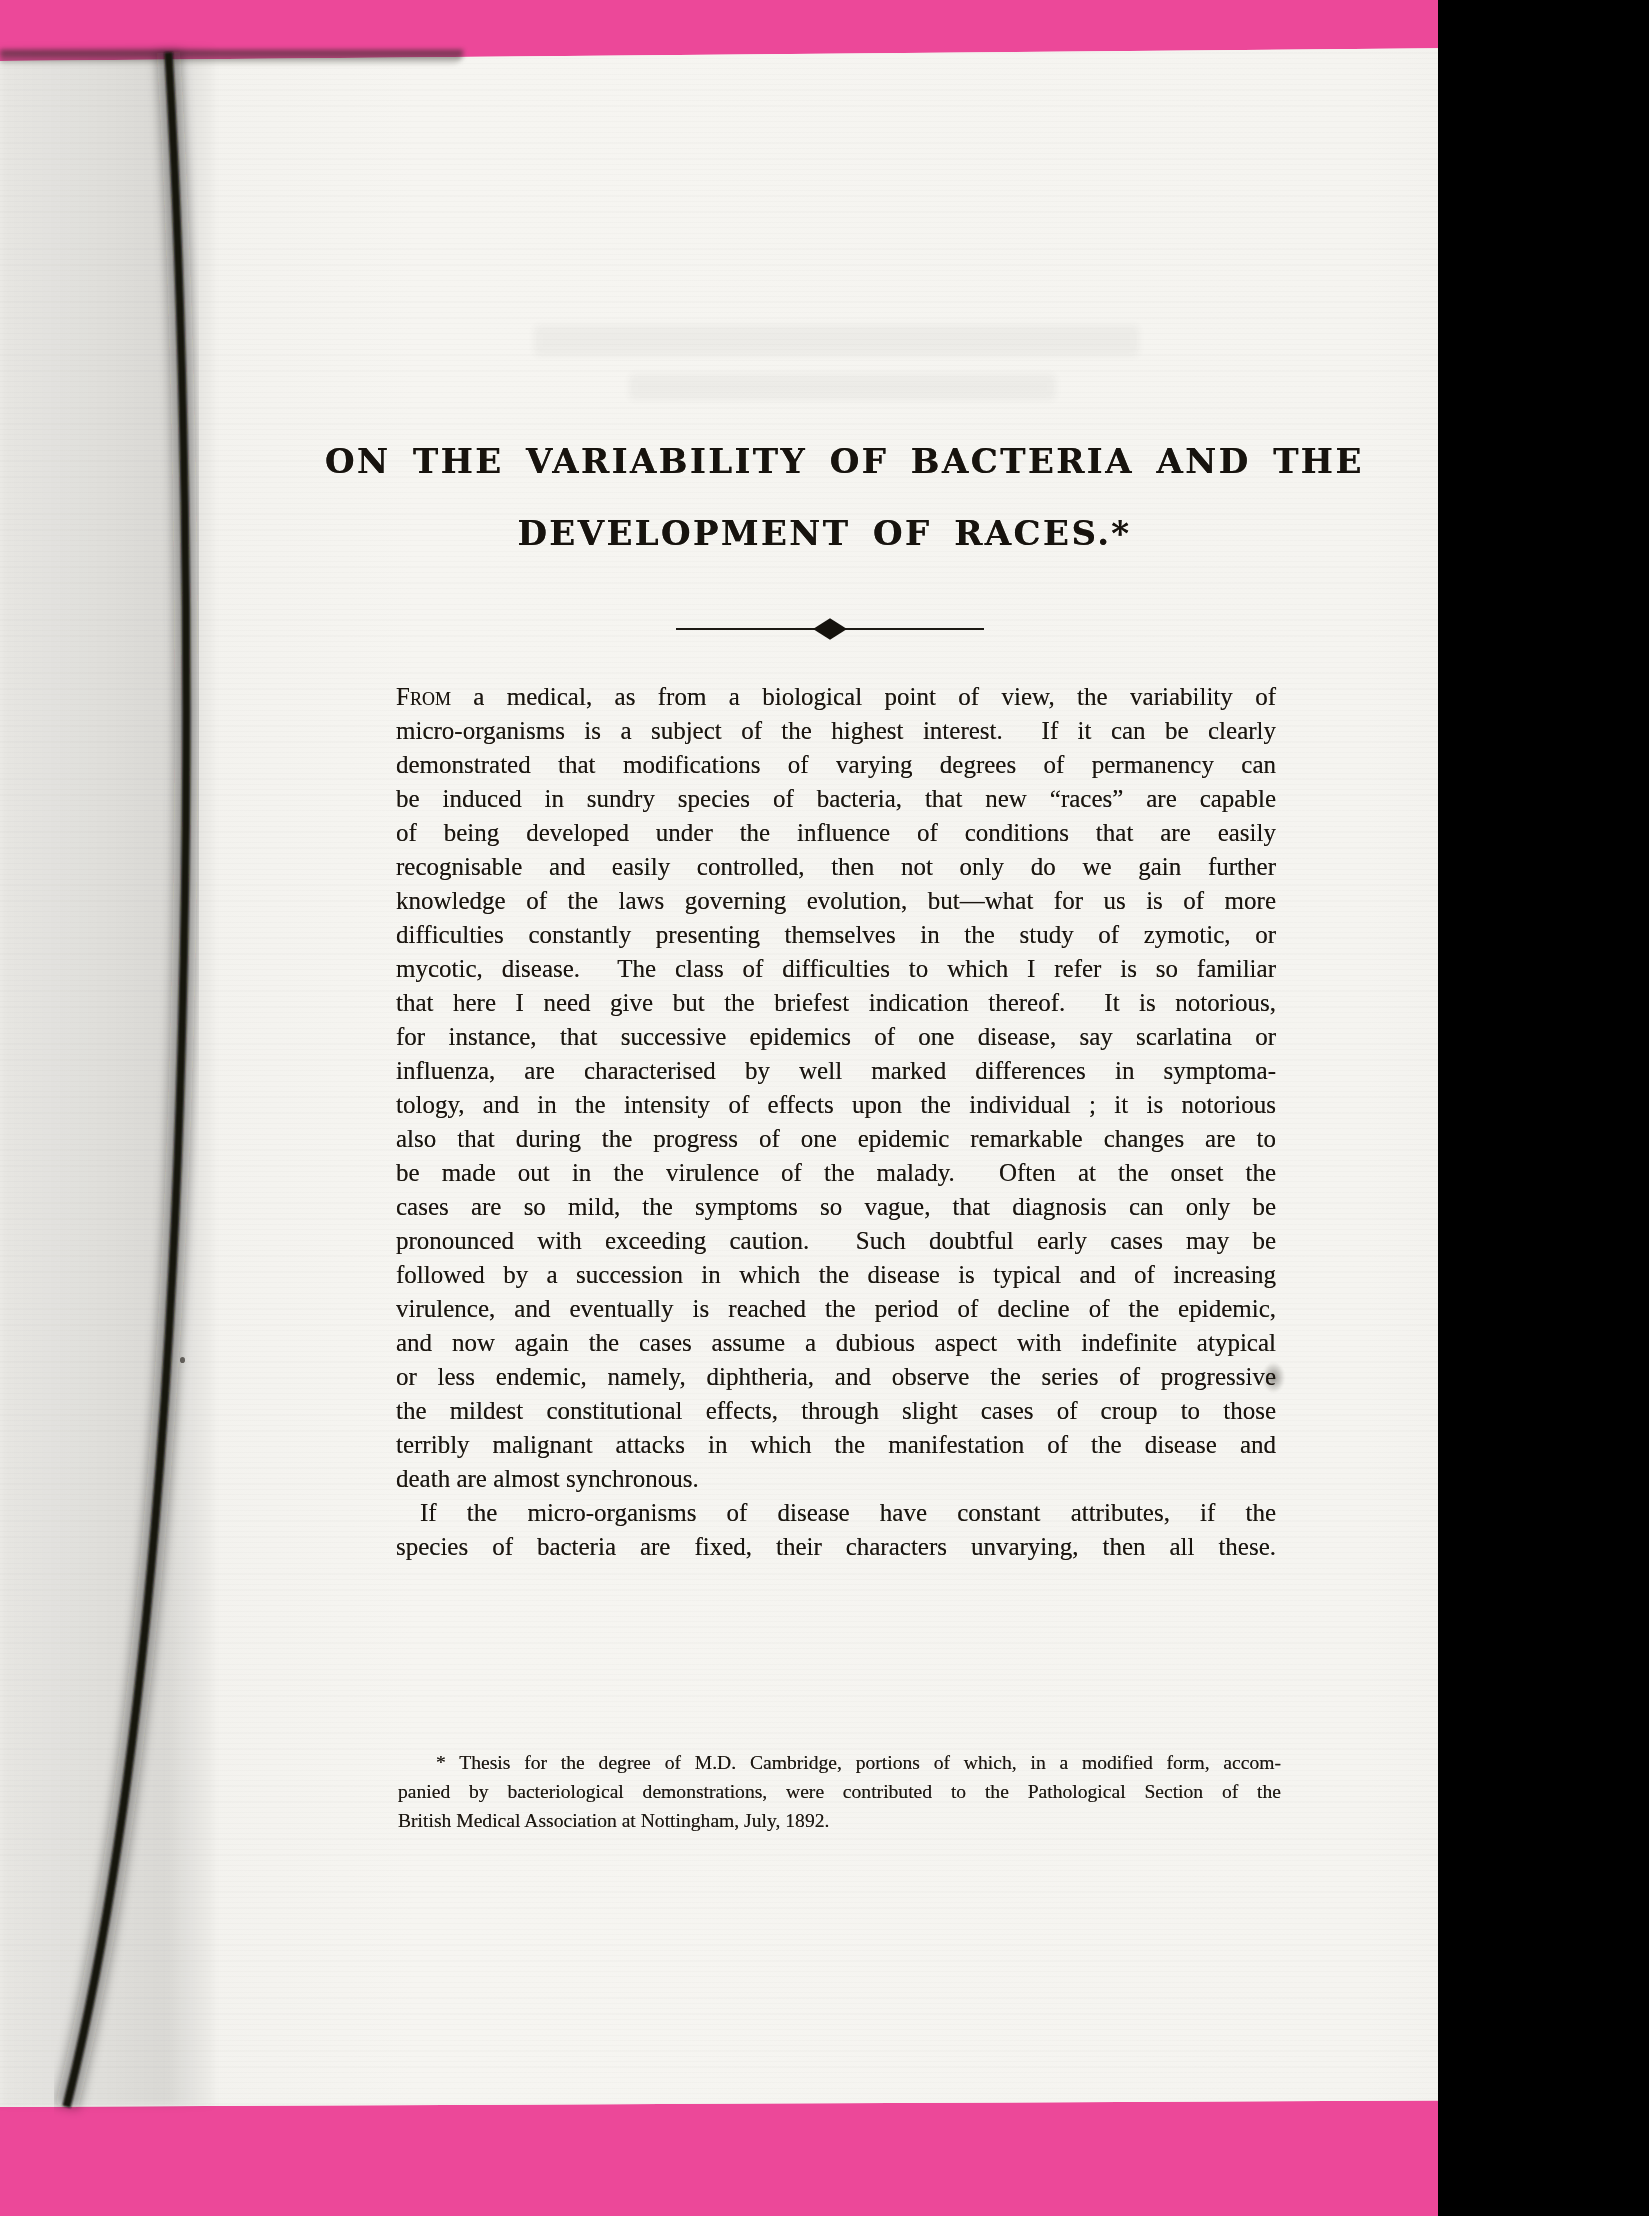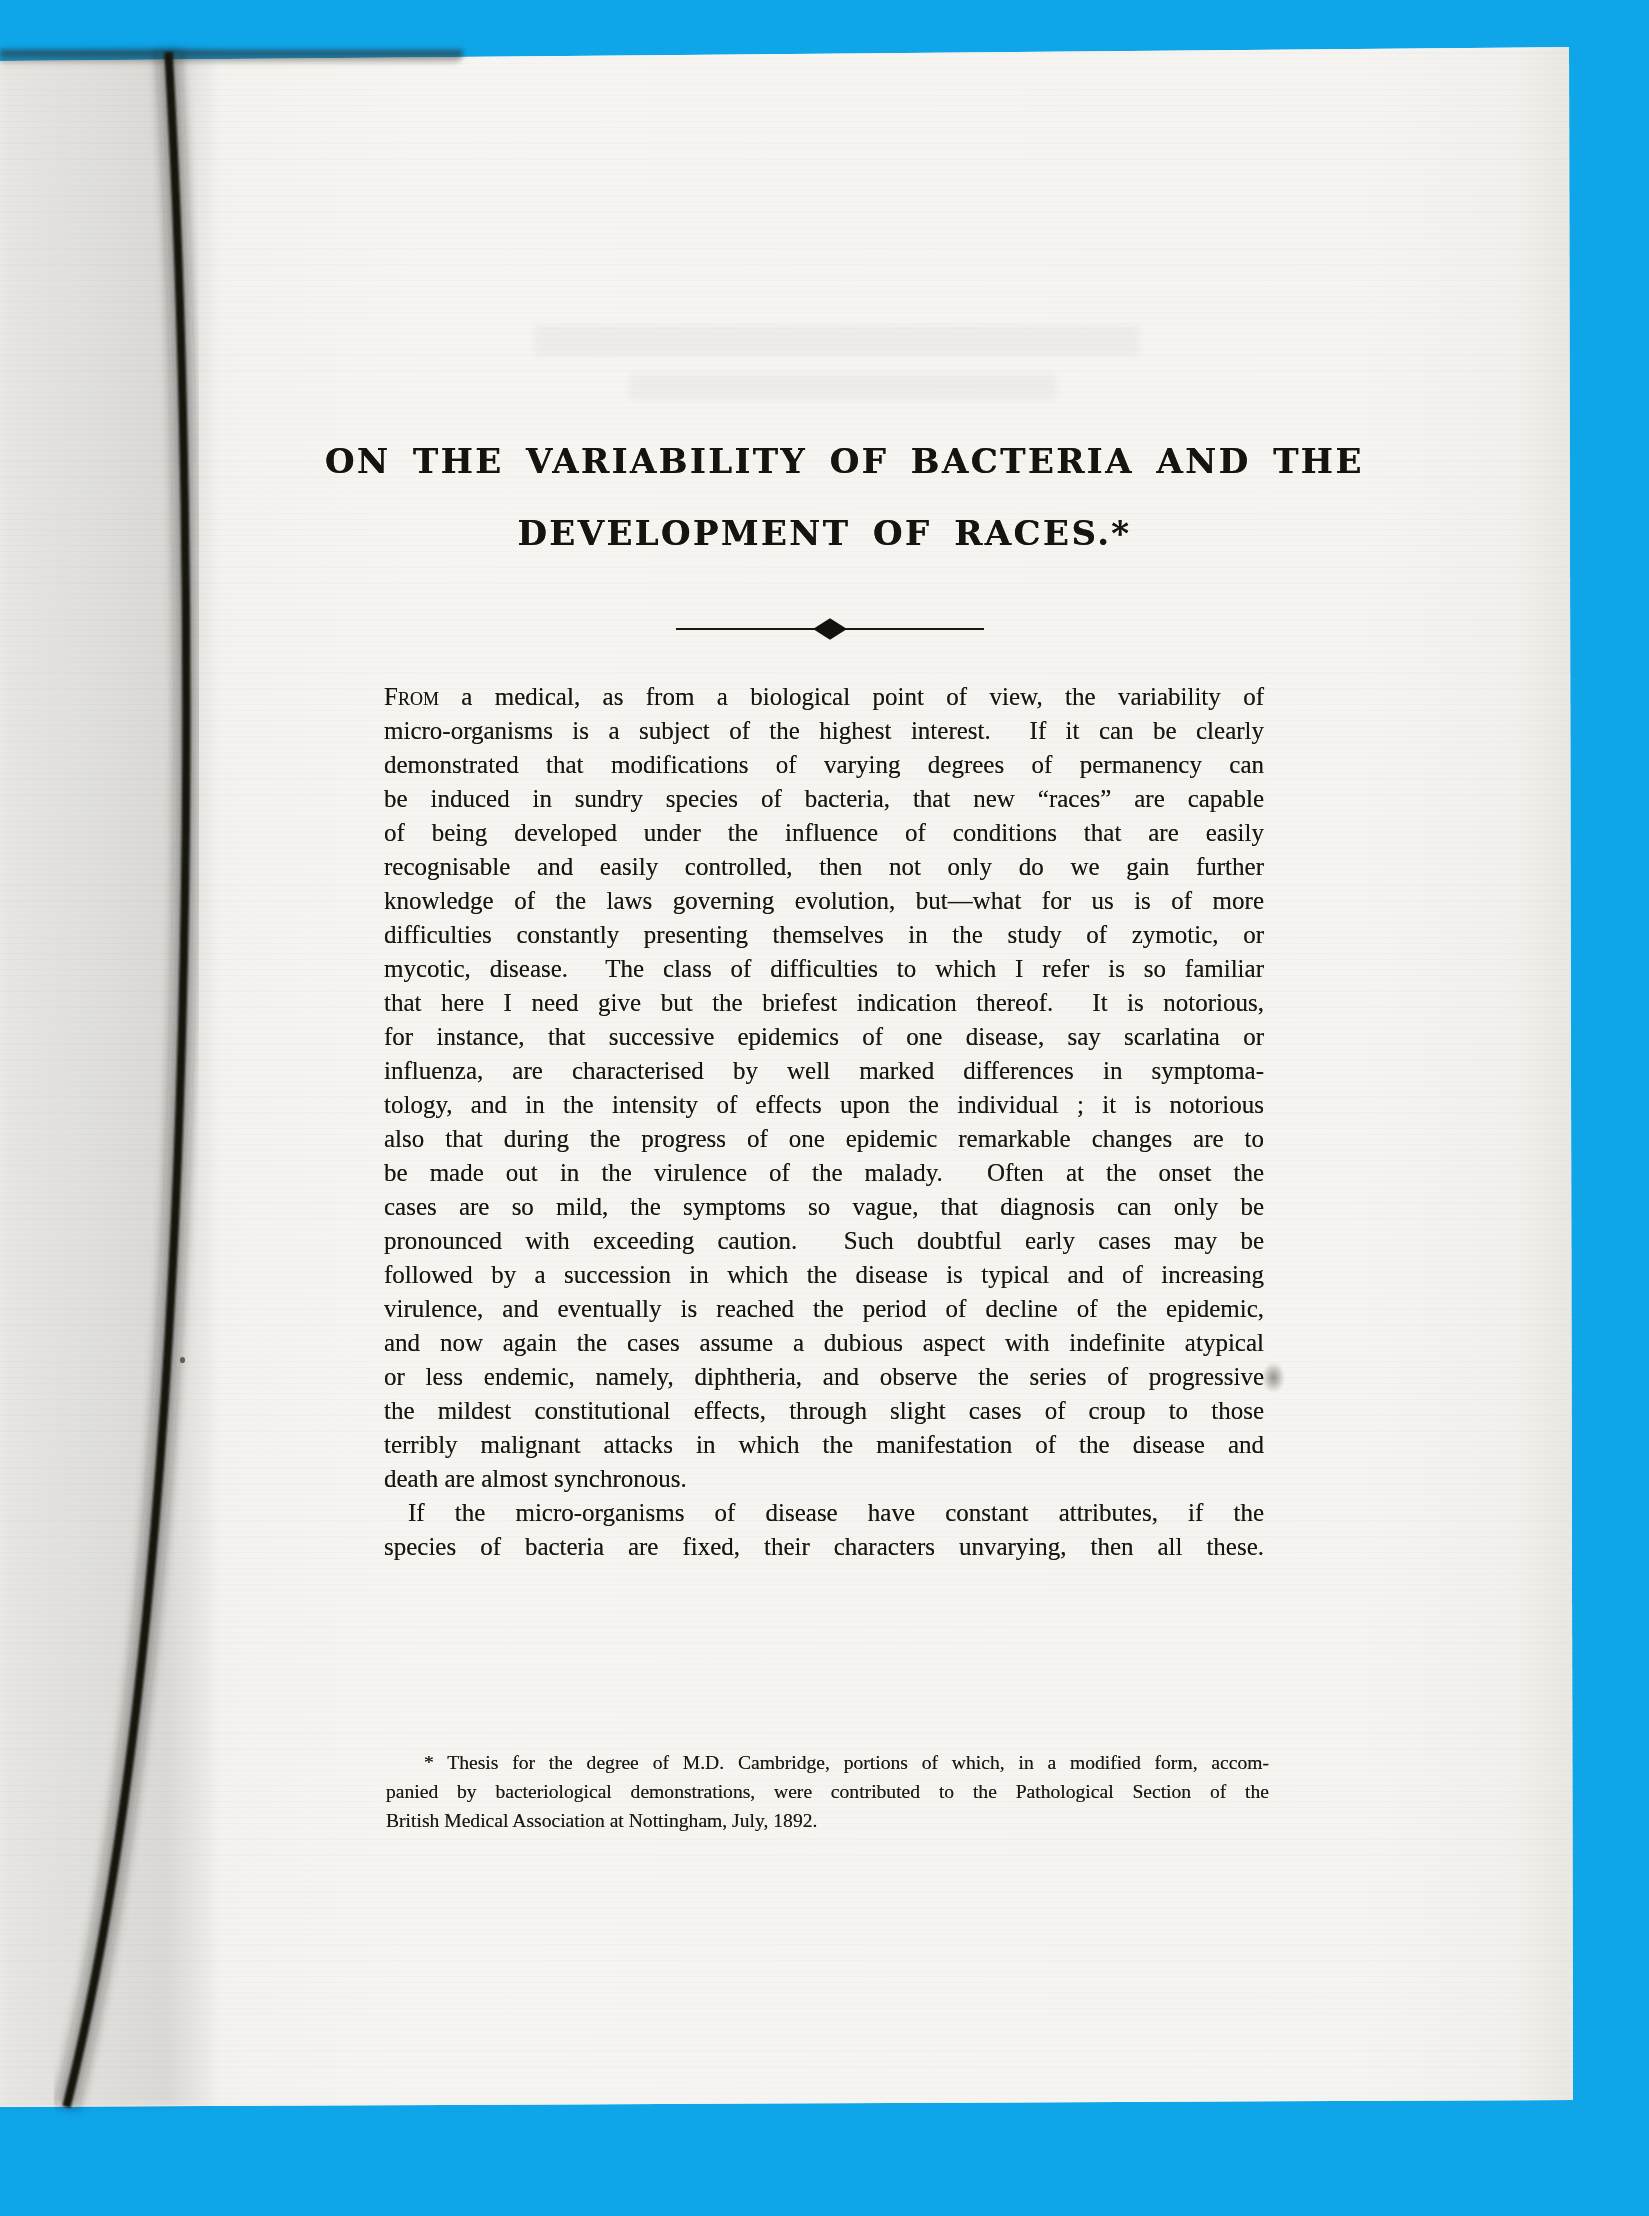--- a/index.html
+++ b/index.html
@@ -1,18 +1,18 @@
 <!DOCTYPE html>
 <html style="font-size:9.5px"><head>
 <meta charset="utf-8">
 <style>
   html,body{margin:0;padding:0;background:#000;}
   #canvas{
-    position:relative;width:1649px;height:2216px;overflow:hidden;
-    background:#0ea5e9;
+    position:relative;width:1438px;height:2216px;overflow:hidden;
+    background:#ec4899;
     font-family:"Liberation Serif", serif;
   }
   
   .page{
     position:absolute;left:0;top:0;width:1649px;height:2216px;
     background:
       repeating-linear-gradient(0deg, rgba(0,0,0,0.014) 0 1.2px, rgba(0,0,0,0) 1.2px 5.3px),
       linear-gradient(90deg,#efeeea 0px,#f3f2ee 202px,#f6f5f1 415px,#f5f4f0 1364px,#f1f0ec 1519px,#e9e8e3 1566px),
       #f5f4f0;
     clip-path: polygon(0px 61px, 1569px 47px, 1573px 2100px, 0px 2107px);
@@ -69,20 +69,21 @@
   }
   .line{
     box-sizing:border-box;
     width:100%;
     height:34px;line-height:34px;
     font-size:25px;
     white-space:nowrap;
     text-align:justify;
     text-align-last:justify;
     text-shadow:0 0 0.6px rgba(26,21,15,0.6);
+    margin-left:12px;
   }
   .line.no-just{text-align-last:left;}
   .line.indent{padding-left:24px;}
   .lead-sc{font-variant:small-caps;}
   
   .footnote-col{
     position:absolute;left:386px;top:1748px;width:883px;
     color:#1d1812;
   }
   .footnote-col .line{

